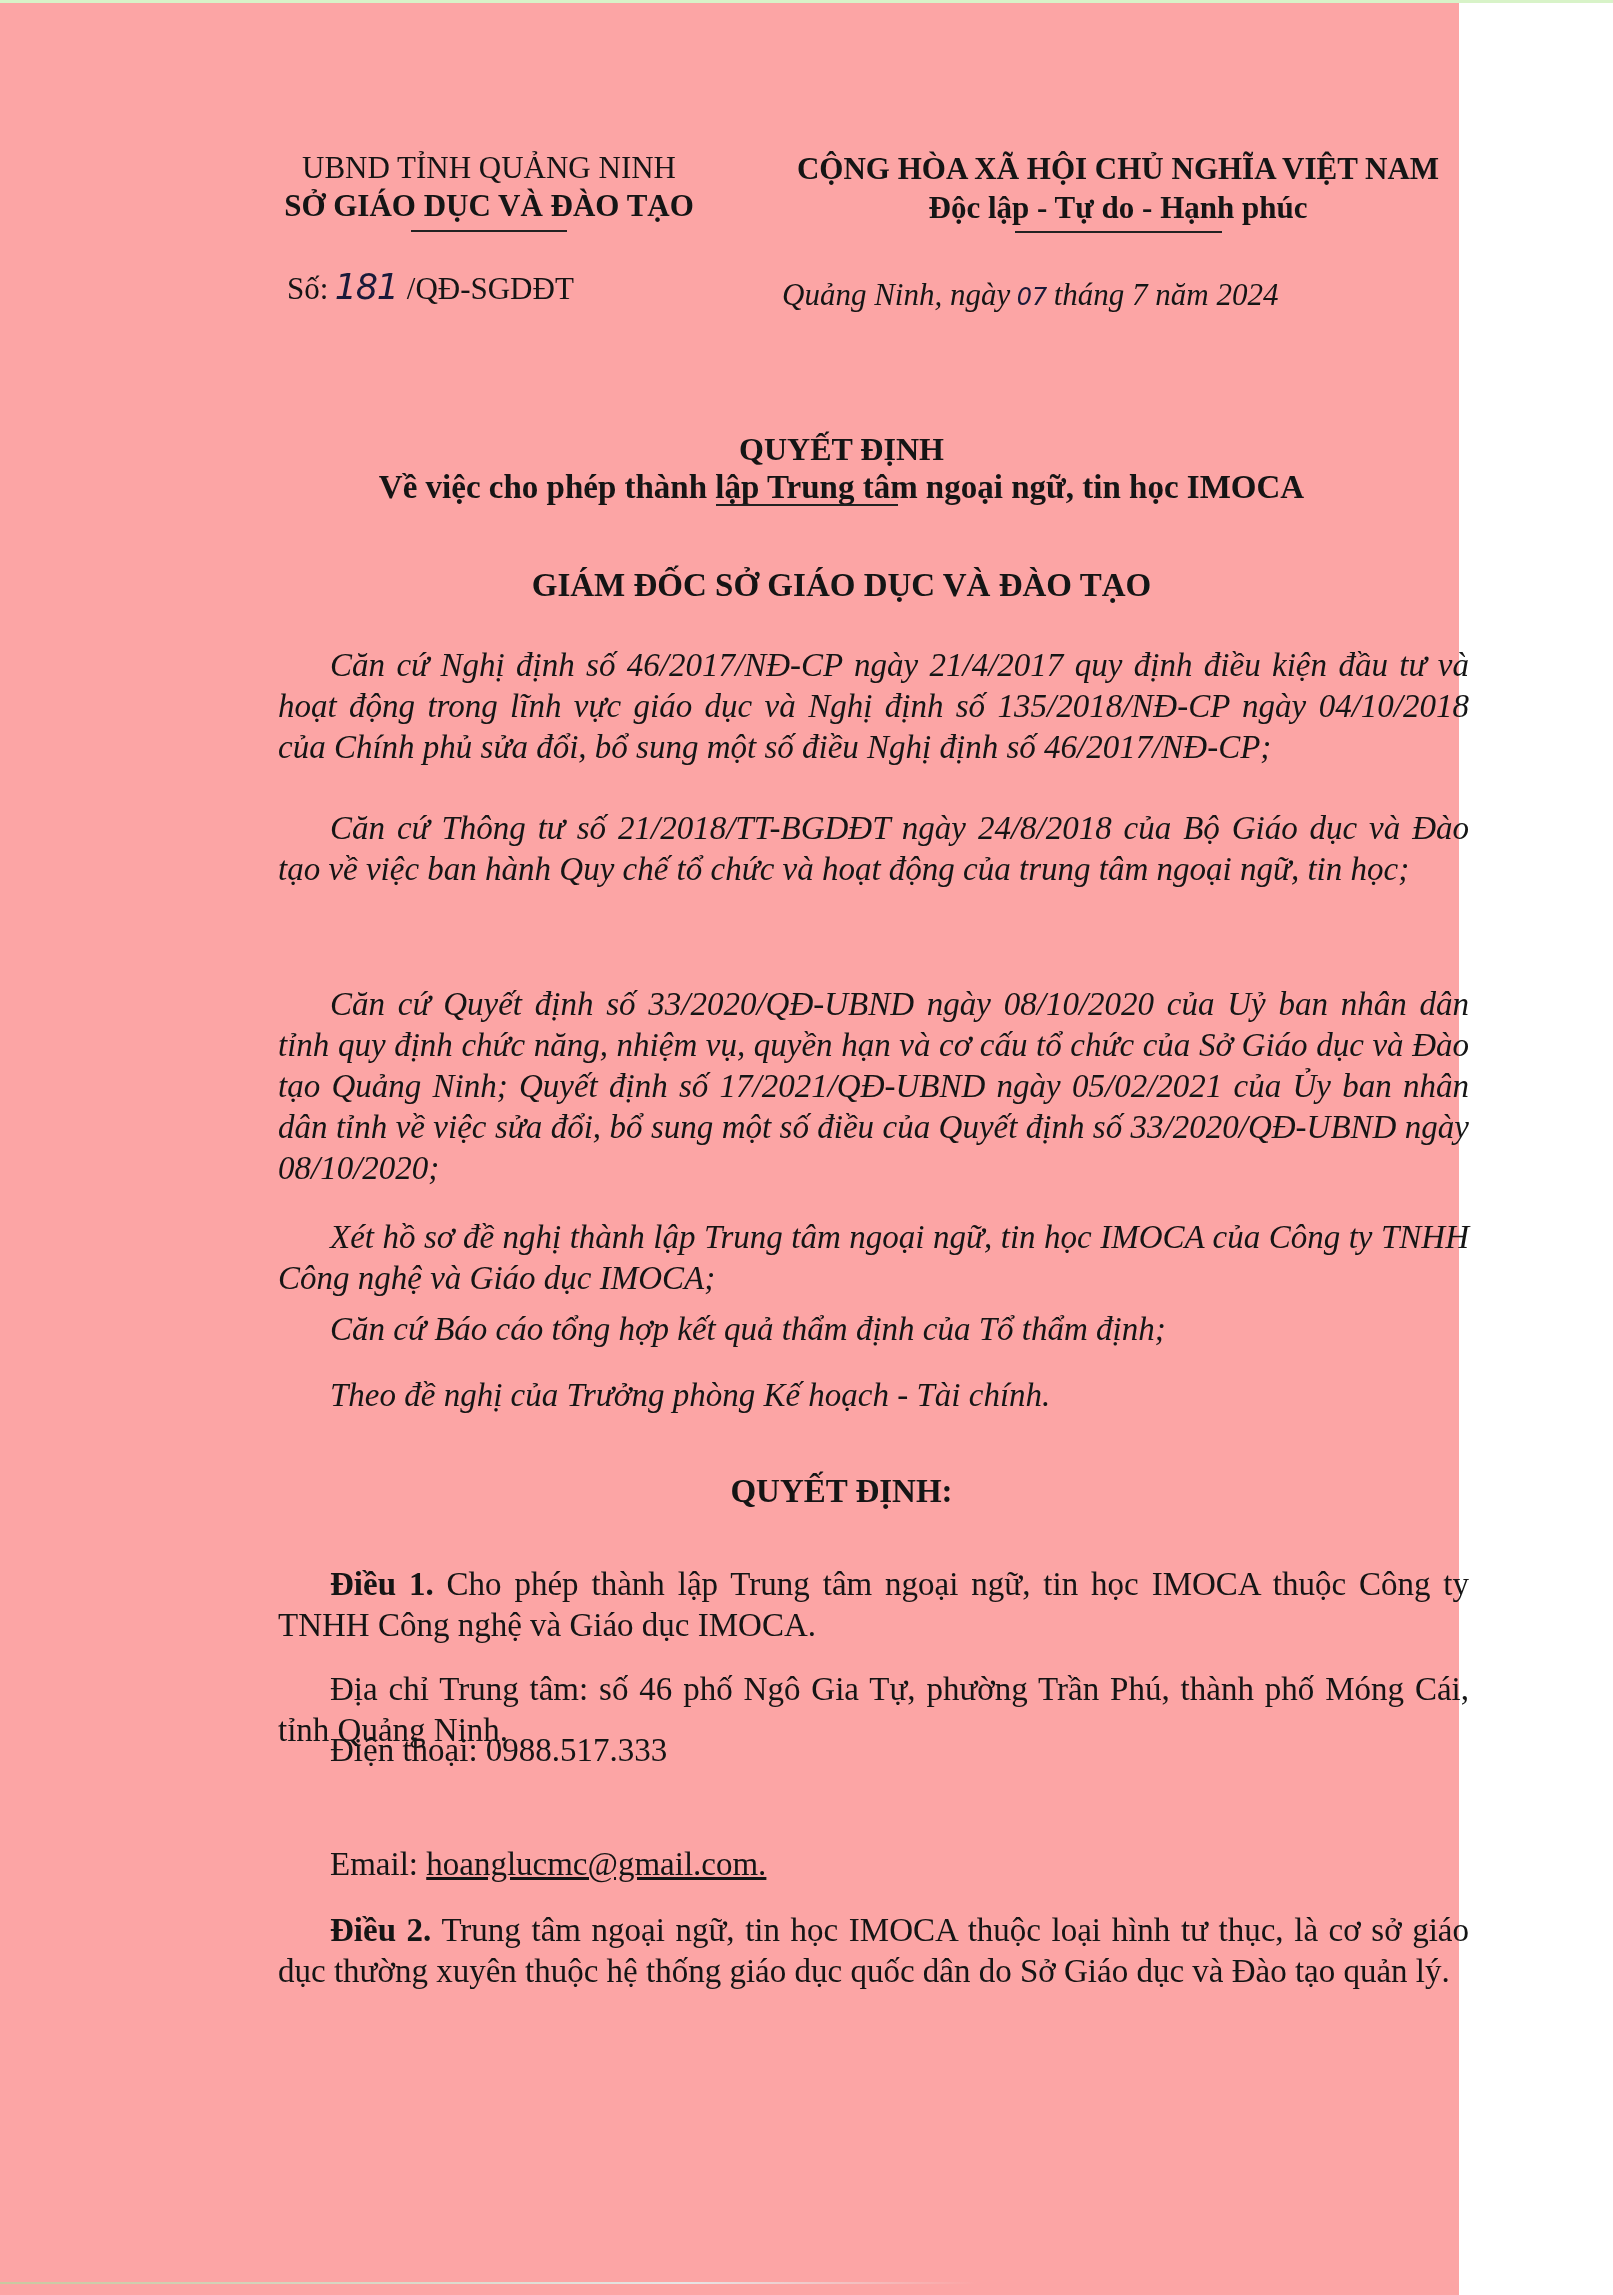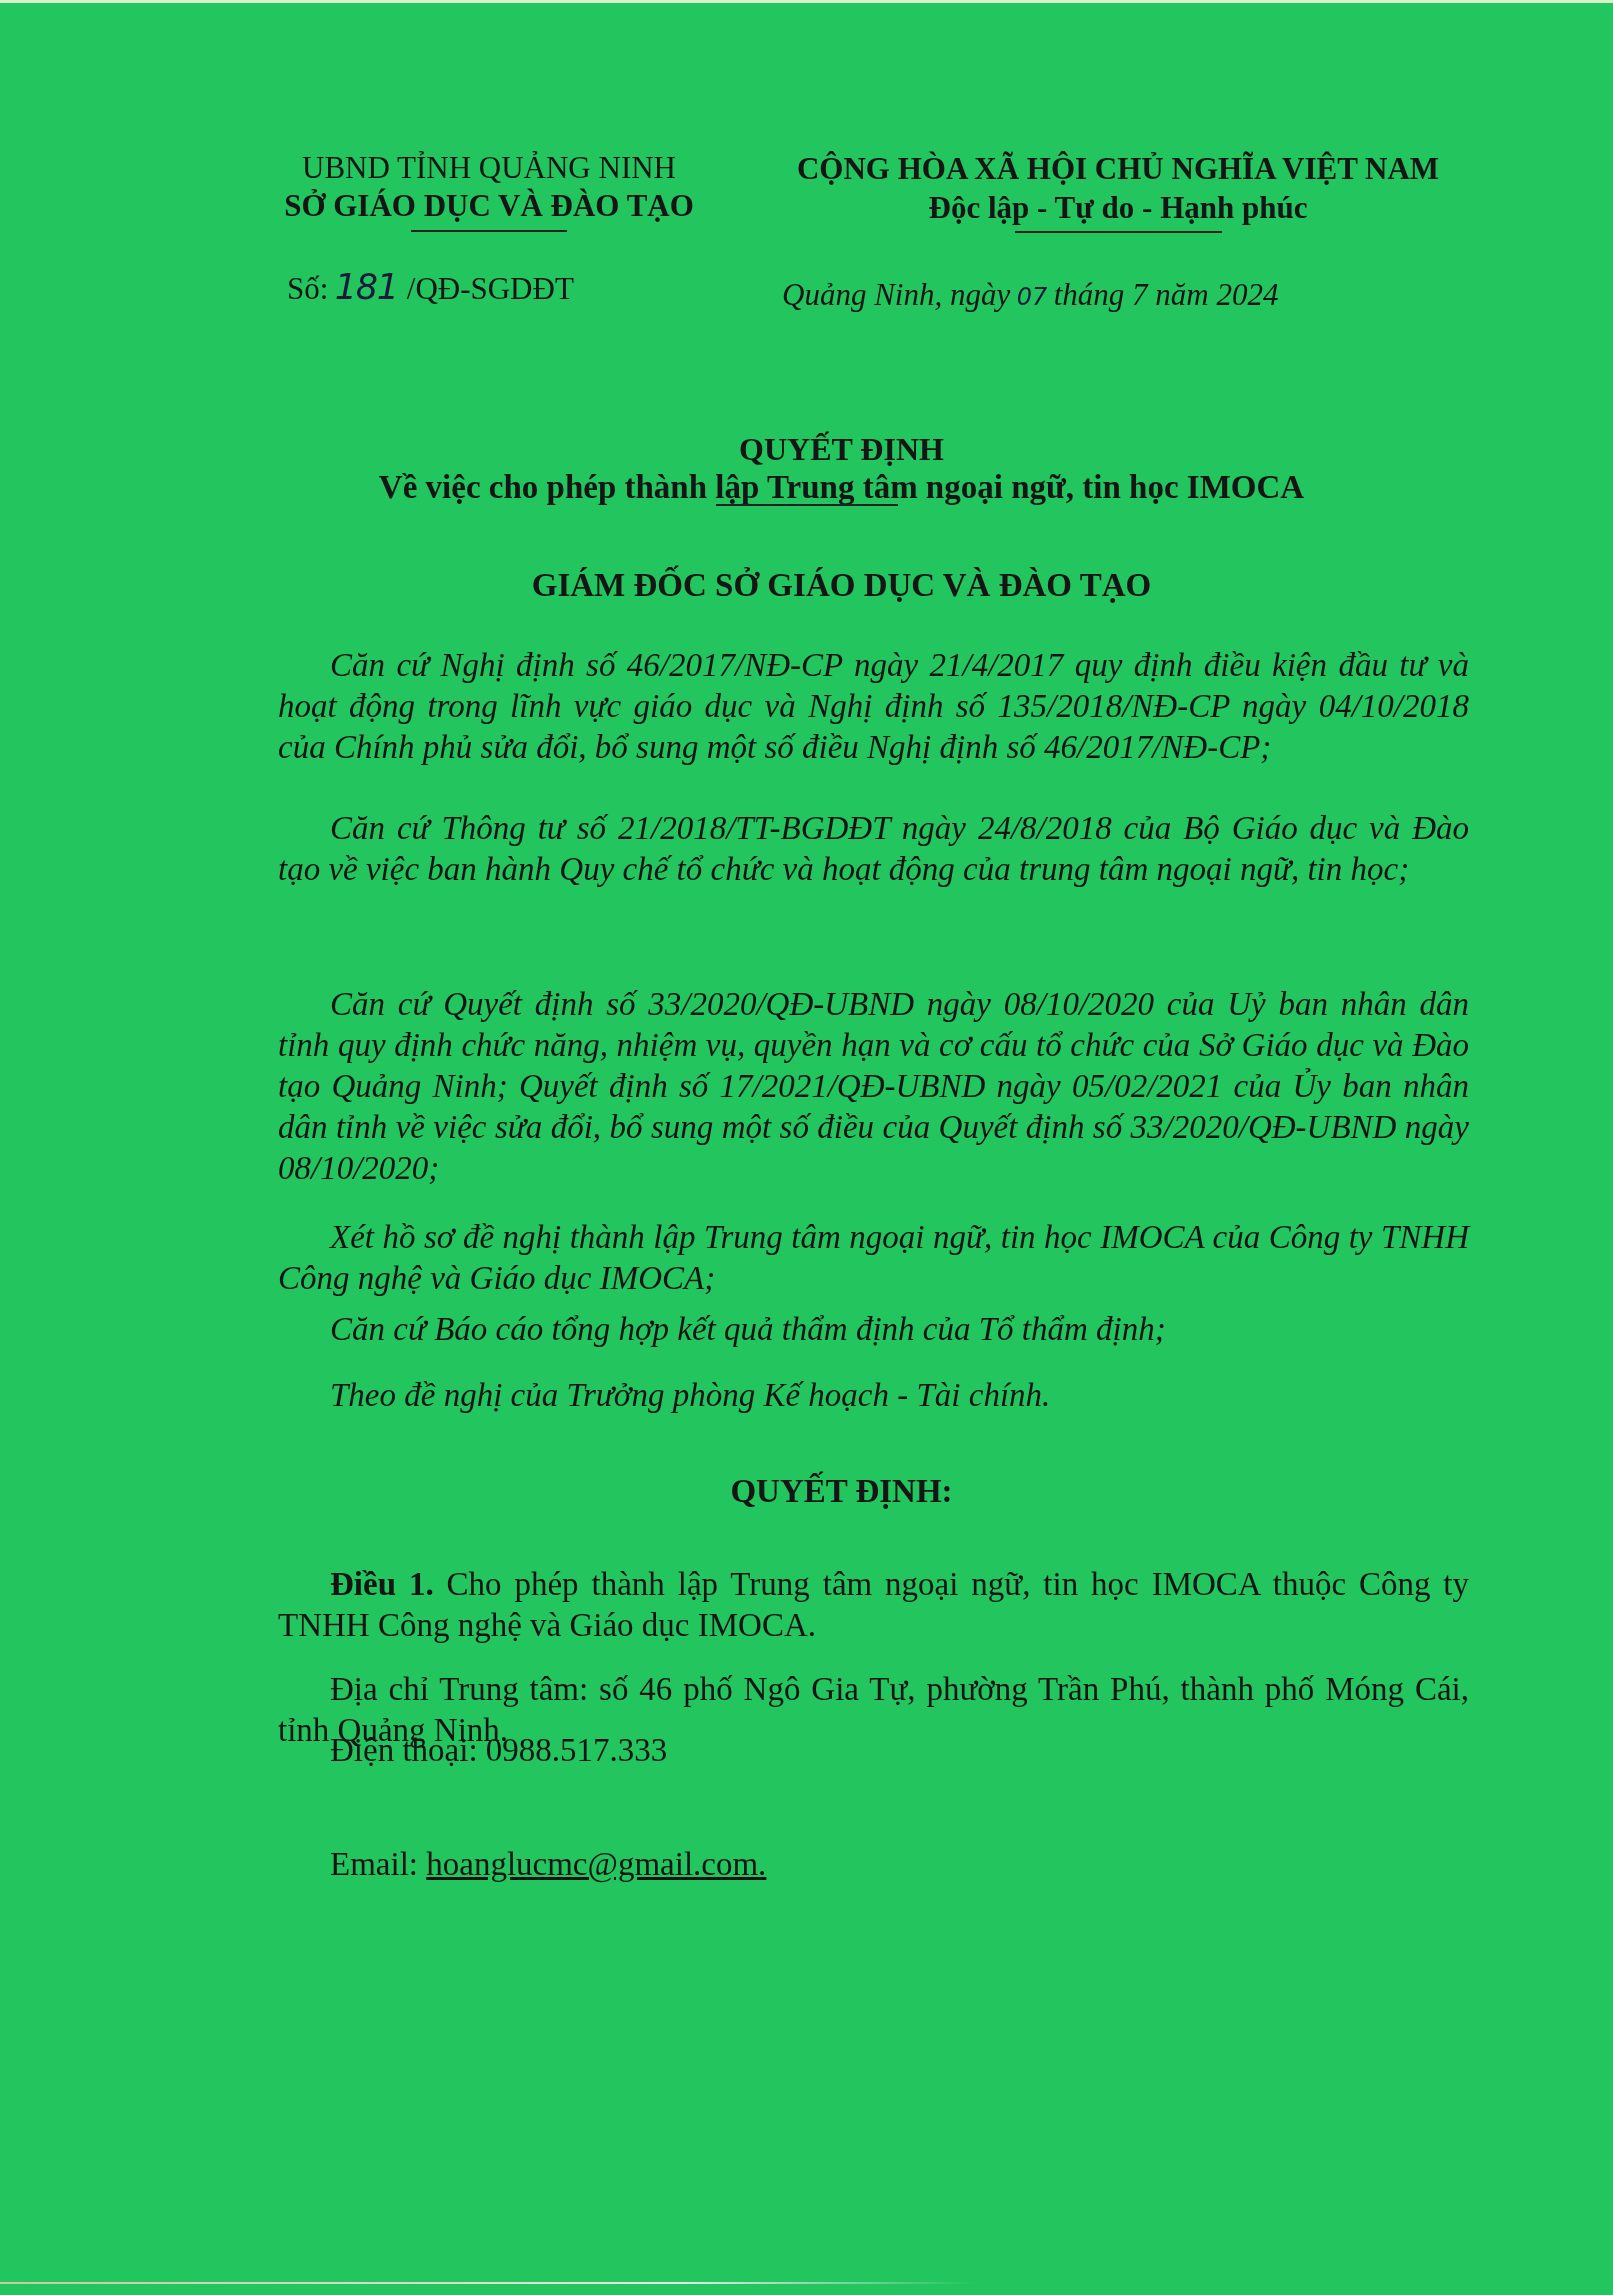--- a/index.html
+++ b/index.html
@@ -1,18 +1,18 @@
 <!DOCTYPE html>
 <html style="font-size:10.4px"><head>
 <meta charset="utf-8">
 <style>
   html, body { margin: 0; padding: 0; background: #ffffff; }
   body { width: 1613px; height: 2295px; position: relative; overflow: hidden;
          font-family: "Liberation Serif", "DejaVu Serif", serif; color: #151515; }
-  .page { position: absolute; left: 0; top: 0; width: 1613px; height: 2295px; background: #22c55e; }
+  .page { position: absolute; left: 0; top: 0; width: 1459px; height: 2295px; background: #fca5a5; }
   .top-strip { position: absolute; left: 0; top: 0; width: 1613px; height: 2.6px; background: #d8f3c8; }
   .bottom-edge { position: absolute; left: 0; top: 2282px; width: 978px; height: 2px;
                  background: linear-gradient(90deg, #c9c9a0, #e6e6e6 70%, rgba(230,230,230,0)); }
 
   .hdr-left { position: absolute; left: 261px; top: 149px; width: 456px; text-align: center; font-size: 31px; line-height: 38px; }
   .hdr-left .l1 { font-weight: normal; }
   .hdr-left .l2 { font-weight: bold; }
   .hdr-left .rule { width: 156px; height: 2px; background: #222; margin: 5.2px auto 0 auto; }
   .doc-number { position: absolute; left: 287px; top: 267px; font-size: 31px; }
   .doc-number .hand { font-family: "DejaVu Sans", sans-serif; font-style: italic; font-size: 35px; color: #1a1a3a; margin: 0 9px 0 6.5px; letter-spacing: -1.3px; }
@@ -92,16 +92,19 @@
   </div>
   <div class="body" style="top: 1669px;">
     <p>Địa chỉ Trung tâm: số 46 phố Ngô Gia Tự, phường Trần Phú, thành phố Móng Cái, tỉnh Quảng Ninh.</p>
   </div>
   <div class="body" style="top: 1730px;">
     <p><span>Điện thoại:</span> <span>0988.517.333</span></p>
   </div>
   <div class="body" style="top: 1844px;">
     <p><span>Email:</span> <span class="email">hoanglucmc@gmail.com.</span></p>
   </div>
+  <div class="body" style="top: 1910px;">
+    <p><span class="b">Điều 2.</span> <span>Trung tâm ngoại ngữ, tin học IMOCA thuộc loại hình tư thục, là cơ sở giáo dục thường xuyên thuộc hệ thống giáo dục quốc dân do Sở Giáo dục và Đào tạo quản lý.</span></p>
+  </div>
 
   <div class="bottom-edge"></div>
 </div>
 
 
 </body></html>

